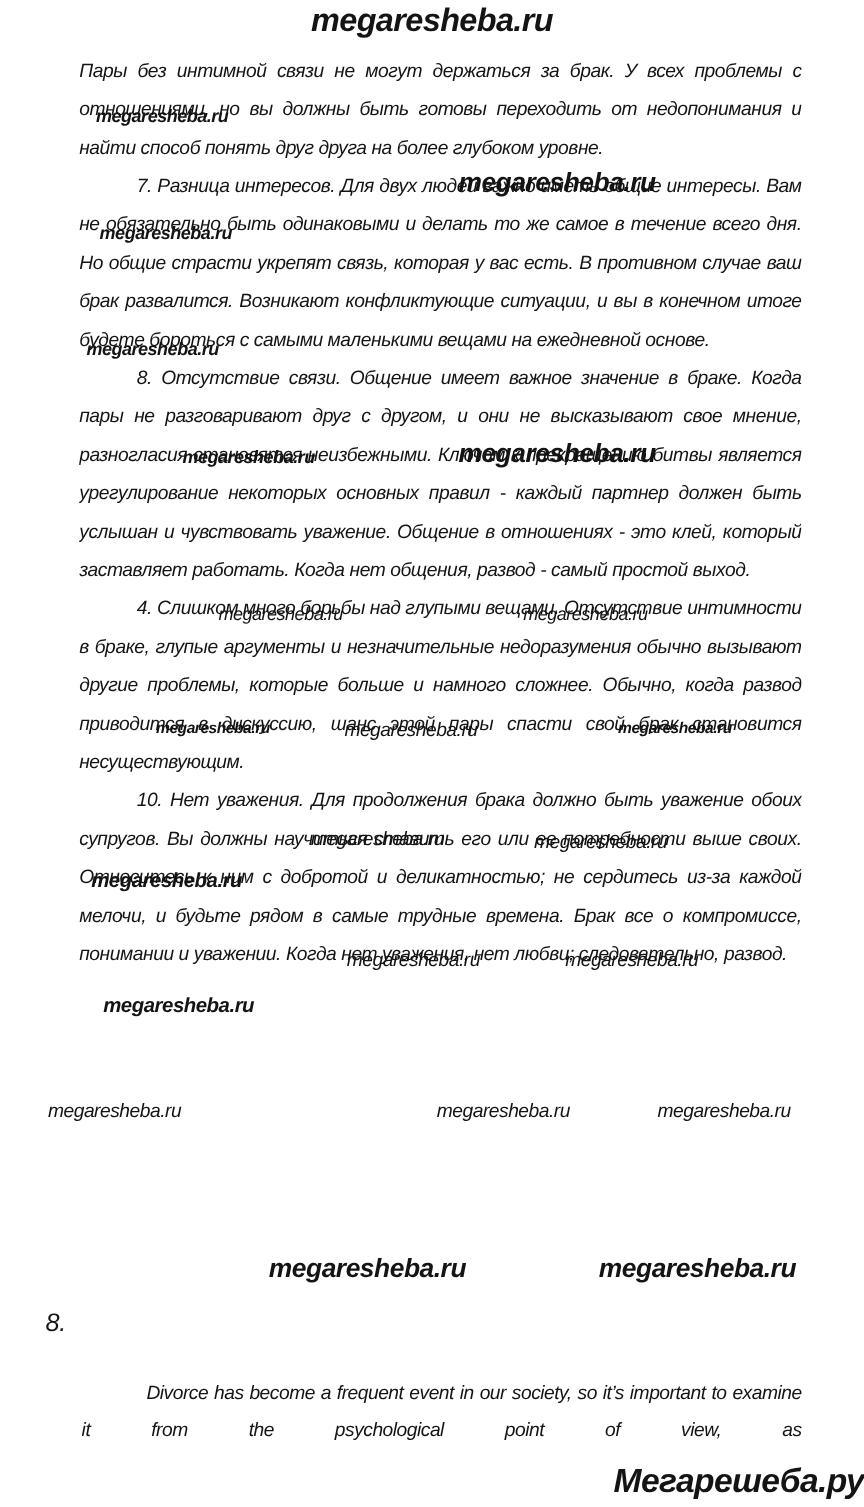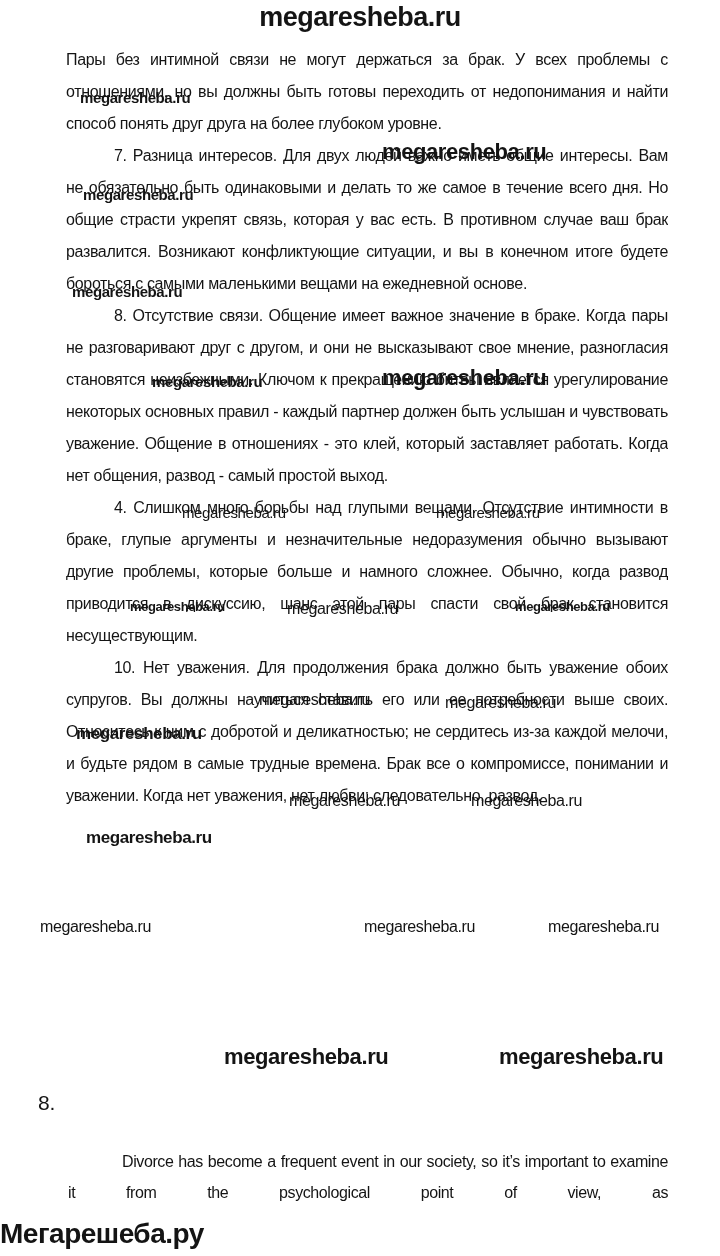--- a/index.html
+++ b/index.html
@@ -4,20 +4,21 @@
 <style>
   html,body { margin:0; padding:0; background:#e8e8e8; }
   .page {
     position:relative;
     width:720px; height:1256px;
     margin:0 auto;
     background:#ffffff;
     color:#141414;
     font-family:"Liberation Sans","DejaVu Sans",sans-serif;
     overflow:hidden;
+    font-style:italic;
   }
   .site-header {
     position:absolute; top:2px; left:0; right:0;
     text-align:center;
     font-size:27px; font-weight:700; letter-spacing:-0.5px;
   }
   .body-text {
     position:absolute; top:44px; left:66px;
     width:602px; height:1046px; overflow:hidden;
     font-size:16px; line-height:32px;
@@ -33,21 +34,21 @@
   }
   .english {
     position:absolute; top:1146px; left:68px; width:600px;
     margin:0;
     font-size:16px; line-height:31px; letter-spacing:-0.4px;
     text-align:justify; text-align-last:justify;
     text-indent:54px;
   }
   .site-footer {
     position:absolute; bottom:6px; left:0; right:0;
-    text-align:left;
+    text-align:right;
     font-size:28px; font-weight:700; letter-spacing:-0.5px;
   }
   .wm-layer { position:absolute; inset:0; pointer-events:none; }
   .wm {
     position:absolute; white-space:nowrap;
     letter-spacing:-0.4px; color:#141414; line-height:1;
   }
 </style>
 </head>
 <body>

